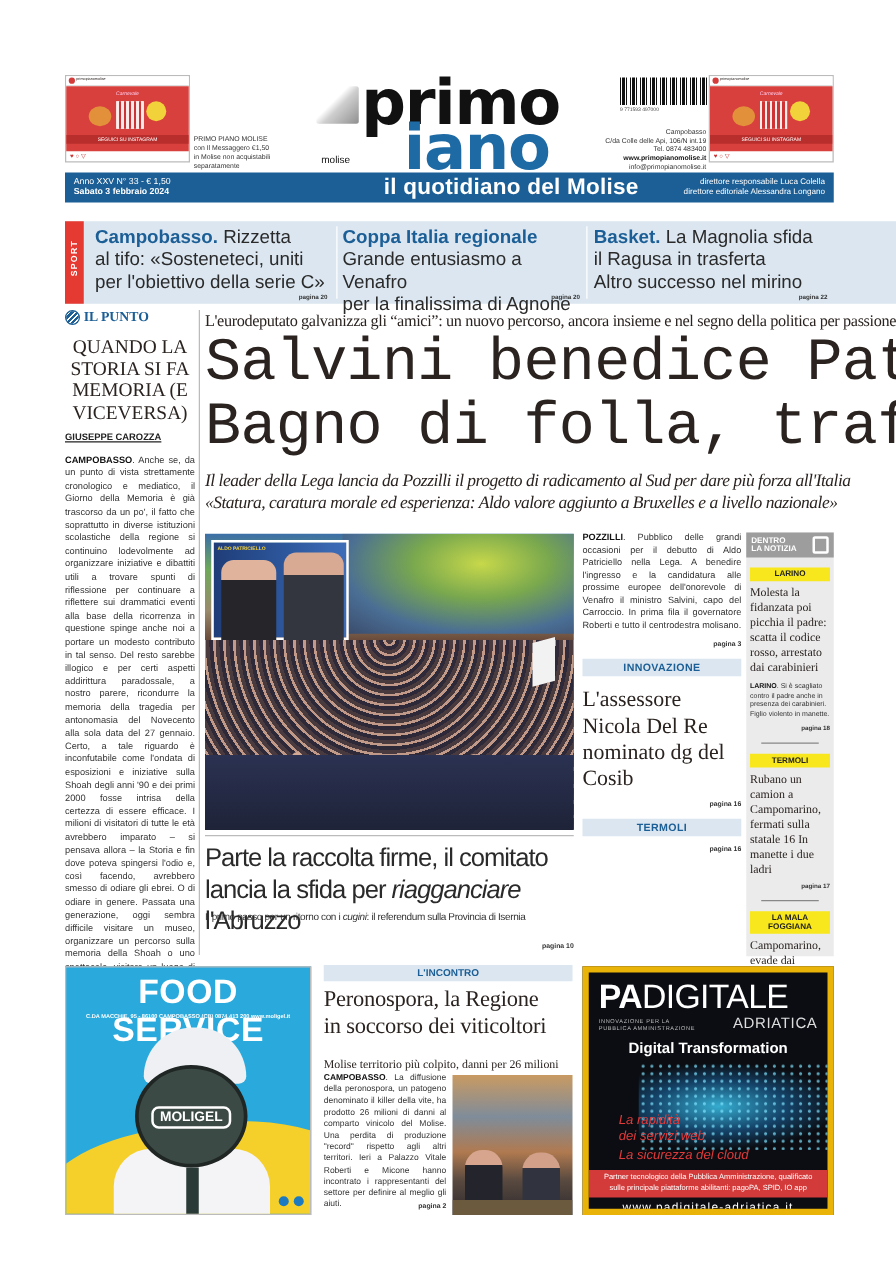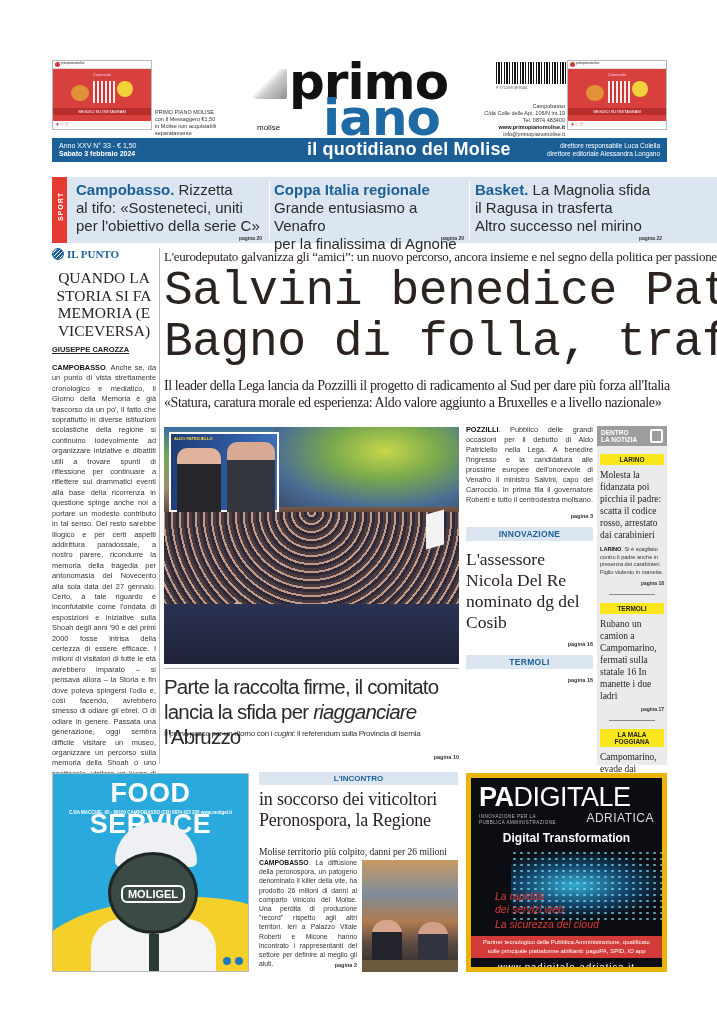--- a/index.html
+++ b/index.html
@@ -51,21 +51,21 @@
   .punto-title { margin-top: 9px; text-align: center; font-family: "Liberation Serif", serif; font-size: 15.5px; line-height: 17.5px; color: #2a2320; }
   .punto-author { margin-top: 6px; font-size: 7.5px; font-weight: bold; text-decoration: underline; color: #222; }
   .punto-body { margin-top: 9px; font-size: 7.4px; line-height: 10.4px; text-align: justify; color: #333; hyphens: auto; }
   .punto-body b { color: #111; }
   .punto-more { margin-top: 8px; text-align: right; font-size: 6px; font-weight: bold; color: #222; }
   .vrule { left: 159px; top: 248px; width: 1px; height: 516px; background: #bbb; }
 
   
   .kicker { left: 164px; top: 249px; width: 503px; font-family: "Liberation Serif", serif; font-size: 13px; color: #2a2320; white-space: nowrap; letter-spacing: -0.3px; }
   .headline { left: 164px; top: 266px; width: 503px; font-family: Liberation Mono, monospace; font-size: 48px; line-height: 51px; color: #2a2320; letter-spacing: -0.5px; white-space: nowrap; }
-  .subhead { left: 164px; top: 377px; width: 503px; font-family: "Liberation Serif", serif; font-size: 14px; line-height: 17px; color: #2a2320; white-space: nowrap; letter-spacing: -0.4px; }
+  .subhead { left: 164px; top: 377px; width: 503px; font-family: "Liberation Serif", serif; font-style: italic; font-size: 14px; line-height: 17px; color: #2a2320; white-space: nowrap; letter-spacing: -0.4px; }
 
   
   .photo { left: 164px; top: 427px; width: 295px; height: 237px; overflow: hidden; background: linear-gradient(180deg,#3b6ea8 0%,#6fa95a 12%,#9a8a6c 26%,#6a4a3a 36%,#3a2e2e 55%,#2a2432 100%); }
   .photo .ceiling { position: absolute; left: 110px; top: 0; width: 185px; height: 80px; background: radial-gradient(ellipse at 60% 30%, #c7d84a 0%, #79a84e 35%, #4a6e94 70%, #3a4a6a 100%); }
   .photo .crowd { position: absolute; left: 0; top: 85px; width: 295px; height: 152px; background:
       radial-gradient(circle at 10% 70%, #e0b8a0 0 4px, transparent 5px),
       radial-gradient(circle at 25% 62%, #dcb09a 0 4px, transparent 5px),
       radial-gradient(circle at 40% 68%, #e4bca4 0 4px, transparent 5px),
       radial-gradient(circle at 58% 66%, #d8aa94 0 4px, transparent 5px),
       radial-gradient(circle at 73% 63%, #e0b49c 0 4px, transparent 5px),
@@ -319,22 +319,22 @@
   <div class="pan">
       <span>MOLIGEL</span>
     </div>
   <div class="soc" style="left:170px;"></div>
   <div class="soc" style="left:182px;"></div>
 </div>
 
 <div class="abs incontro">
   <div class="label">L'INCONTRO</div>
   <div class="title">
+    <div>Peronospora, la Regione</div>
     <div>in soccorso dei viticoltori</div>
-    <div>Peronospora, la Regione</div>
   </div>
   <div class="sub">Molise territorio più colpito, danni per 26 milioni</div>
   <div class="body"><b>CAMPOBASSO</b><span>. La diffusione della peronospora, un patogeno denominato il killer della vite, ha prodotto 26 milioni di danni al comparto vinicolo del Molise. Una perdita di produzione "record" rispetto agli altri territori. Ieri a Palazzo Vitale Roberti e Micone hanno incontrato i rappresentanti del settore per definire al meglio gli aiuti.</span></div>
   <div class="pic">
     <div class="p1"></div>
     <div class="p2"></div>
     <div class="fl"></div>
   </div>
   <div class="pg">pagina 2</div>
 </div>

